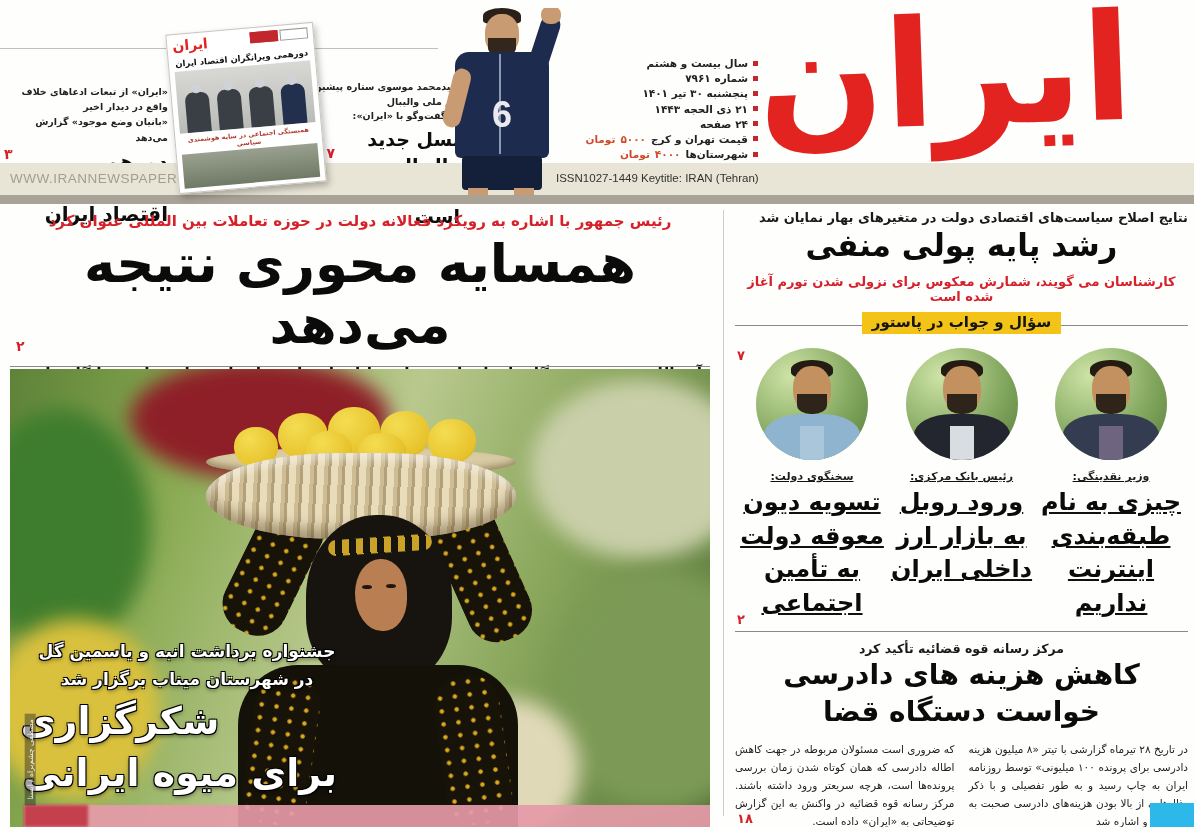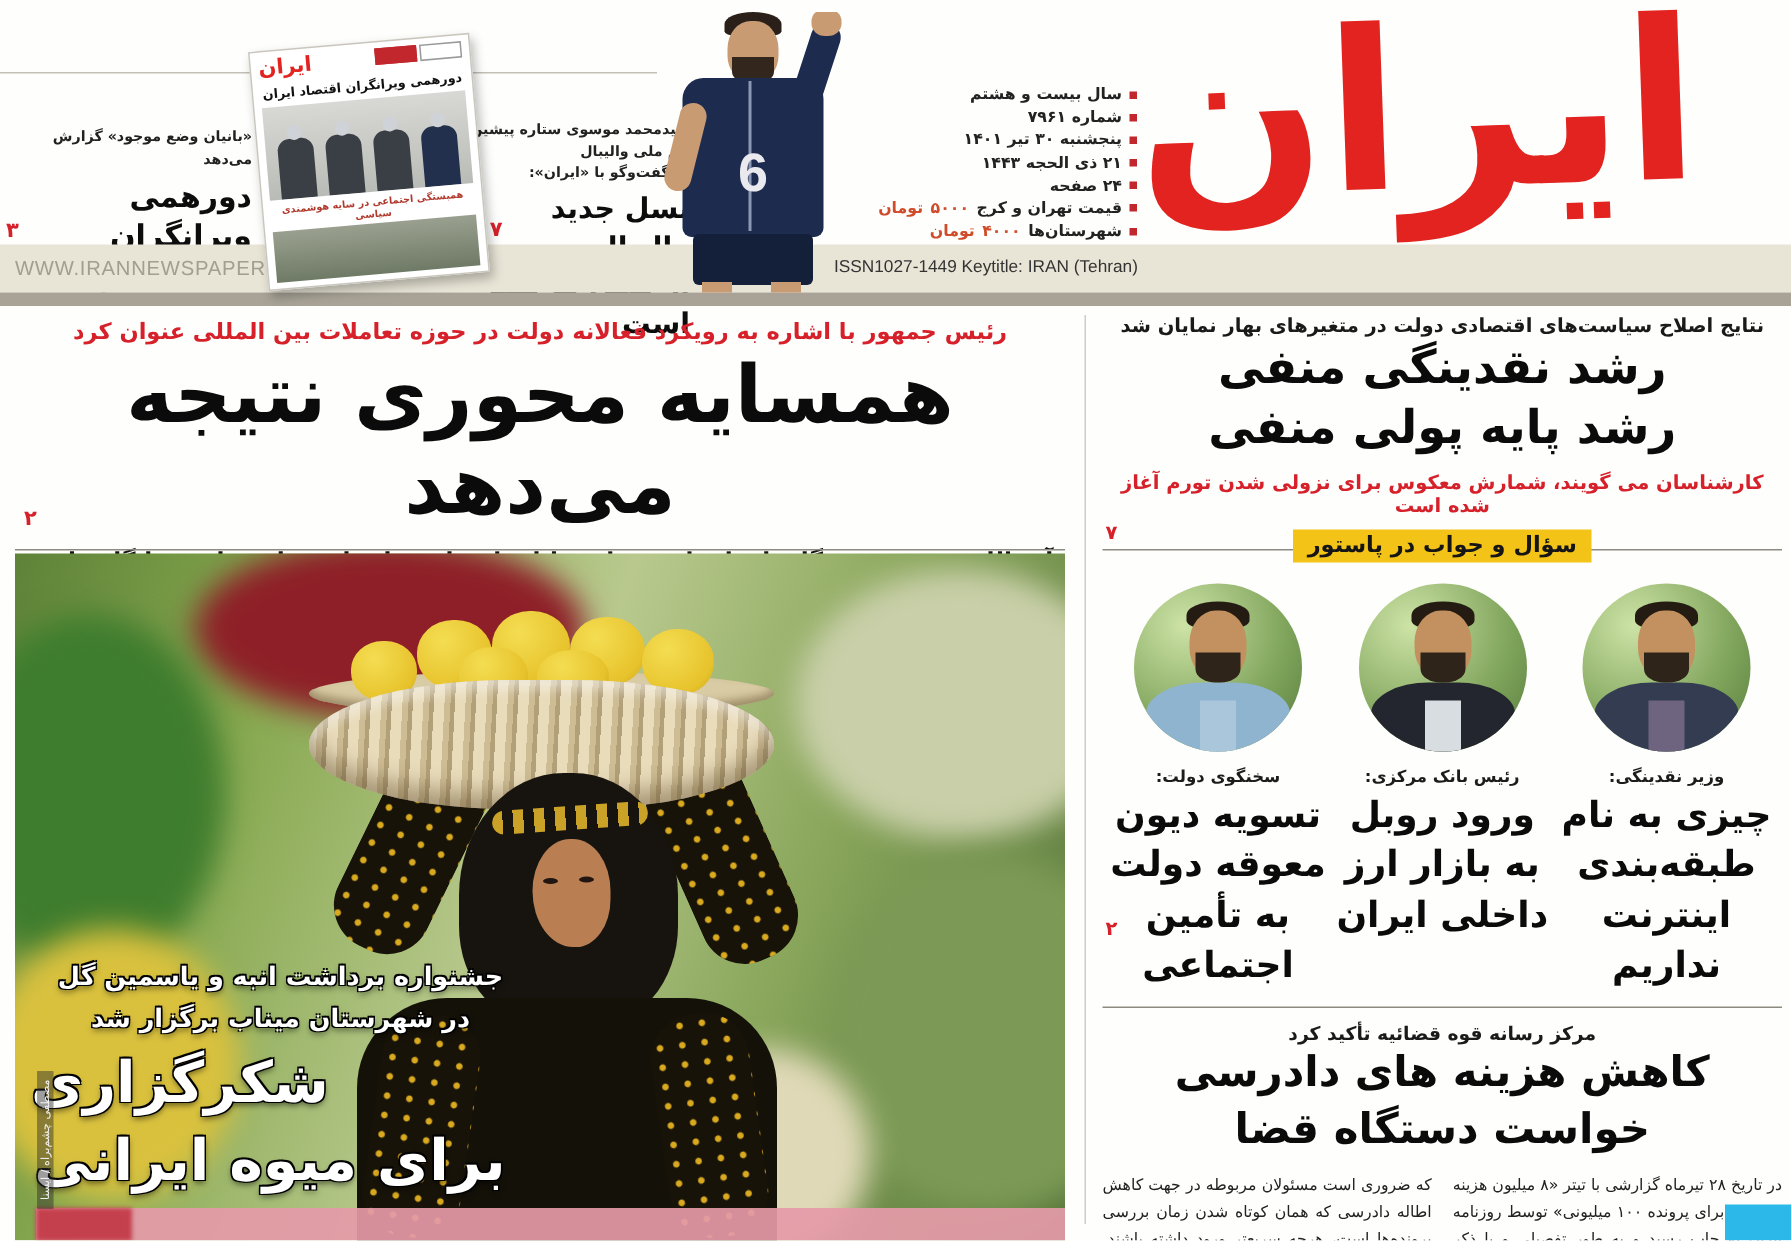--- a/index.html
+++ b/index.html
@@ -96,30 +96,30 @@
           text-shadow:-1px -1px 0 #000,1px -1px 0 #000,-1px 1px 0 #000,1px 1px 0 #000,0 2px 4px rgba(0,0,0,.55);}
   .ph-cap-sm{font-size:17px;}
   .ph-cap-xl{font-size:38px;font-weight:900;width:340px;}
   .ph-credit{position:absolute;left:-26px;bottom:62px;transform:rotate(-90deg);font-size:7.5px;color:#f2f2f2;
              background:rgba(40,40,40,.45);padding:1px 6px;letter-spacing:.5px;}
   .ph-pink{position:absolute;left:14px;bottom:0;right:0;height:22px;background:#e59aa8;opacity:.92;}
   .ph-redblob{position:absolute;left:14px;bottom:0;width:64px;height:22px;background:#c4404d;filter:blur(1.5px);}
 
   
   .rcol{left:735px;top:210px;width:453px;text-align:center;}
-  .eco-kicker{font-size:13px;font-weight:bold;color:#1a1a1a;}
+  .eco-kicker{font-size:13px;font-weight:bold;color:#1a1a1a;text-align:right;}
   .eco-h{font-size:31px;font-weight:900;color:#0b0b0b;line-height:1.3;}
   .eco-sub{font-size:13px;font-weight:bold;color:#d6212b;margin-top:9px;}
   .eco-page{position:absolute;left:2px;top:138px;color:#d6212b;font-size:13px;font-weight:bold;}
   .badge-row{position:relative;margin-top:8px;height:28px;}
   .badge-line{position:absolute;left:0;right:0;top:13px;height:1px;background:#8d8a82;}
   .badge{position:relative;display:inline-block;background:#f3c317;color:#151515;font-size:15px;
          font-weight:900;padding:3px 10px 4px;line-height:1;}
   .ministers{display:flex;justify-content:space-between;margin-top:8px;padding:0 4px;}
-  .minister{width:146px;text-align:center;}
+  .minister{width:146px;text-align:center;text-decoration:underline;}
   .m-photo{position:relative;width:112px;height:112px;margin:0 auto;border-radius:50%;overflow:hidden;
            background:radial-gradient(circle at 30% 25%,#cde3a6,#7ea35a 60%,#567a3c);}
   .m-shoulders{position:absolute;bottom:-6px;left:8px;width:96px;height:52px;border-radius:40% 40% 0 0;}
   .m-shirt{position:absolute;bottom:-6px;left:44px;width:24px;height:40px;}
   .m-head{position:absolute;left:37px;top:18px;width:38px;height:46px;background:#c2915f;border-radius:46% 46% 42% 46%;}
   .m-hair{position:absolute;left:35px;top:12px;width:42px;height:18px;background:#241b13;border-radius:50% 50% 30% 30%;}
   .m-beard{position:absolute;left:41px;top:46px;width:30px;height:20px;background:#2e241a;border-radius:0 0 45% 45%;}
   .m-role{font-size:11px;font-weight:bold;color:#1c1c1c;margin-top:10px;}
   .m-quote{font-size:24px;font-weight:900;color:#0b0b0b;line-height:1.4;margin-top:3px;}
   .min-page{position:absolute;left:2px;top:402px;color:#d6212b;font-size:13px;font-weight:bold;}
@@ -191,20 +191,21 @@
       <div class="vb-stripe"></div>
       <div class="vb-num">6</div>
     </div>
     <div class="vb-arm2"></div>
     <div class="vb-shorts"></div>
     <div class="vb-leg" style="left:30px;"></div>
     <div class="vb-leg" style="left:76px;"></div>
   </div>
 
   <div class="abs tl-text">
+    <div class="tl-k">«ایران» از تبعات ادعاهای خلاف واقع در دیدار اخیر</div>
     <div class="tl-k">«بانیان وضع موجود» گزارش می‌دهد</div>
     <div class="tl-h"><span>دورهمی ویرانگران</span><br><span>اقتصاد ایران</span></div>
   </div>
   <div class="abs tl-page">۳</div>
 
   <div class="abs thumb">
     <div class="thumb-top">
       <div class="thumb-bars">
         <div class="thumb-bar"></div>
         <div class="thumb-bar red"></div>
@@ -276,21 +277,20 @@
     <div class="ph-cap ph-cap-xl" style="top:330px;left:-60px;">شکرگزاری</div>
     <div class="ph-cap ph-cap-xl" style="top:382px;left:0px;">برای میوه ایرانی</div>
 
     <div class="ph-pink"></div>
     <div class="ph-redblob"></div>
     <div class="ph-credit">مصطفی چشم‌براه / ایسنا</div>
   </div>
 
   <div class="abs rcol">
     <div class="eco-kicker">نتایج اصلاح سیاست‌های اقتصادی دولت در متغیرهای بهار نمایان شد</div>
-    <div class="eco-h">رشد نقدینگی منفی</div>
     <div class="eco-h">رشد پایه پولی منفی</div>
     <div class="eco-sub">کارشناسان می گویند، شمارش معکوس برای نزولی شدن تورم آغاز شده است</div>
     <div class="eco-page">۷</div>
 
     <div class="badge-row">
       <div class="badge-line"></div>
       <div class="badge">سؤال و جواب در پاستور</div>
     </div>
 
     <div class="ministers">

